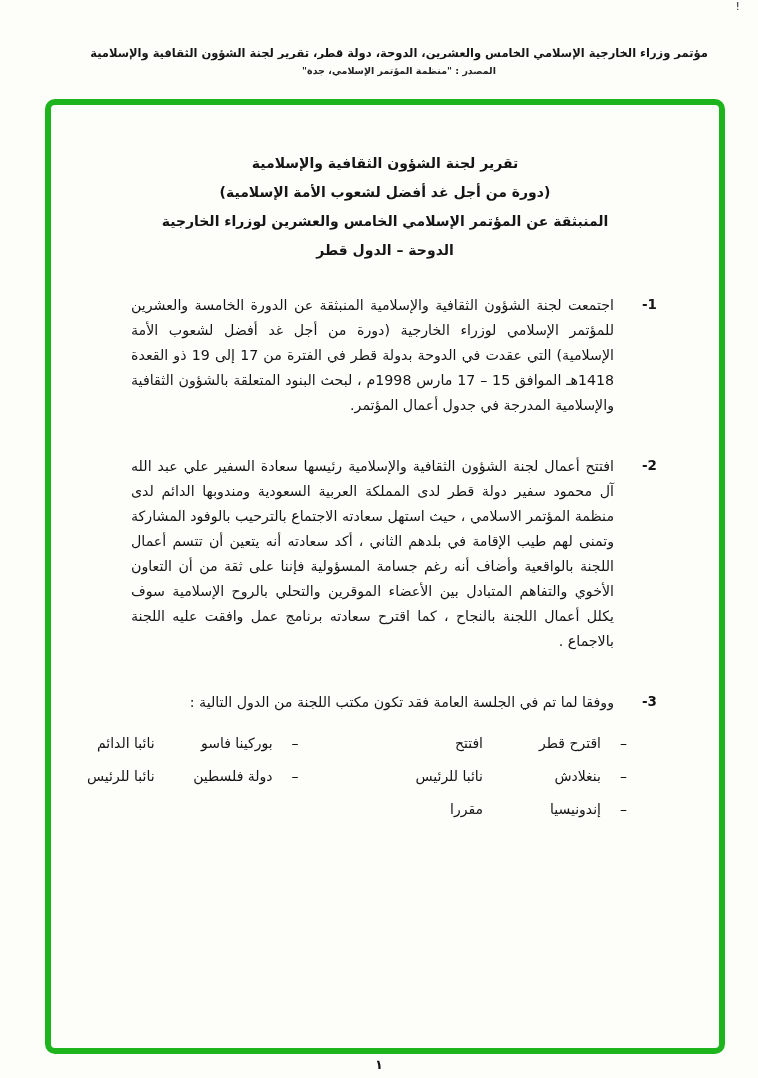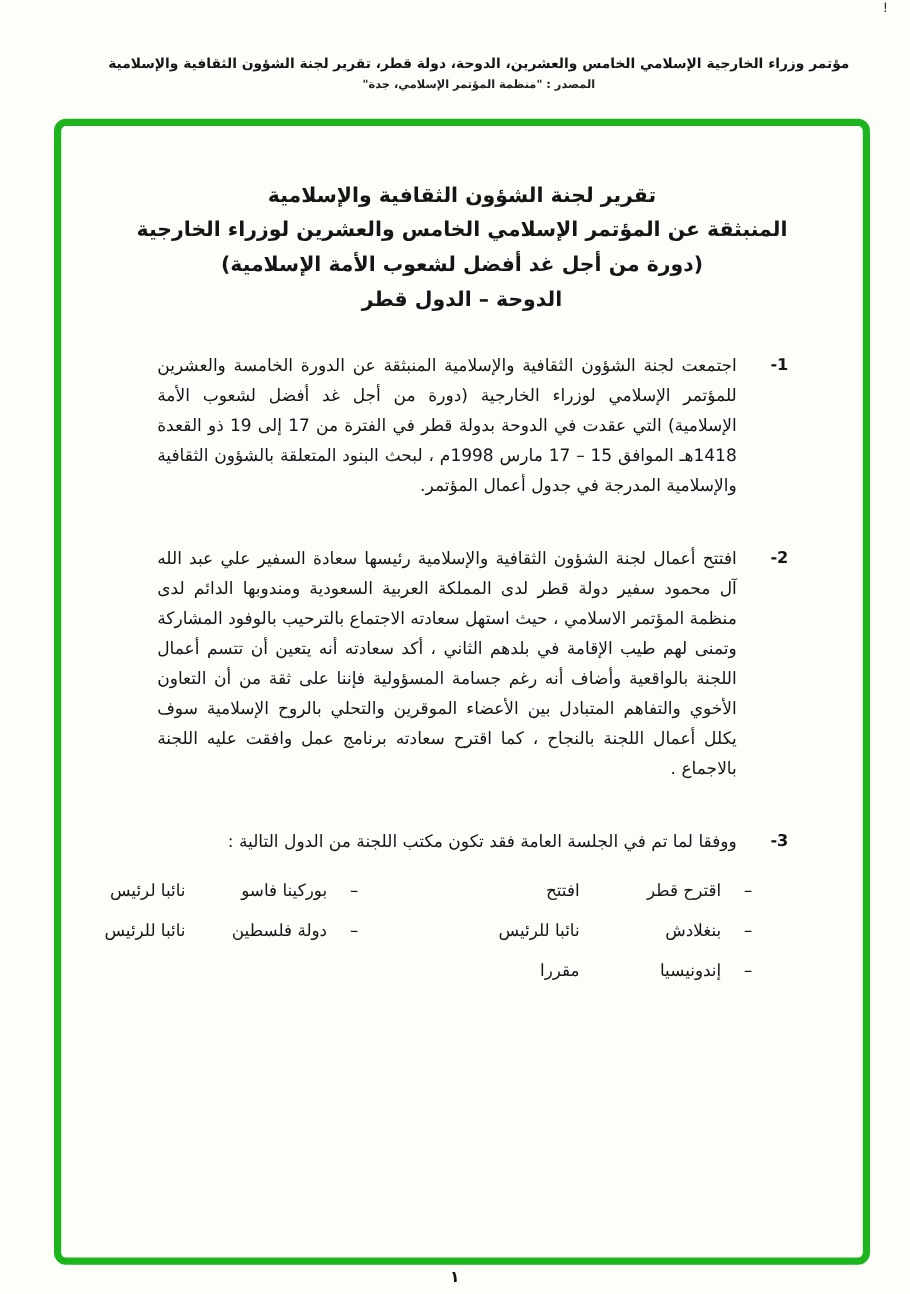--- a/index.html
+++ b/index.html
@@ -33,21 +33,21 @@
     background: transparent;
     overflow: hidden;
   }
 
   .title-block {
     padding-top: 44px;
     text-align: center;
     direction: rtl;
   }
   .title-line {
-    font-size: 17px;
+    font-size: 14px;
     font-weight: bold;
     line-height: 29px;
   }
 
   .content {
     direction: rtl;
     margin-top: 28px;
     padding: 0 62px 0 44px;
   }
   .para {
@@ -107,22 +107,22 @@
 
   <div class="header">
     <div class="header-line1">مؤتمر وزراء الخارجية الإسلامي الخامس والعشرين، الدوحة، دولة قطر، تقرير لجنة الشؤون الثقافية والإسلامية</div>
     <div class="header-line2">المصدر : "منظمة المؤتمر الإسلامي، جدة"</div>
   </div>
 
   <div class="frame" style="border-color: rgb(30, 180, 30);">
 
     <div class="title-block">
       <div class="title-line">تقرير لجنة الشؤون الثقافية والإسلامية</div>
+      <div class="title-line">(دورة من أجل غد أفضل لشعوب الأمة الإسلامية)</div>
       <div class="title-line">المنبثقة عن المؤتمر الإسلامي الخامس والعشرين لوزراء الخارجية</div>
-      <div class="title-line">(دورة من أجل غد أفضل لشعوب الأمة الإسلامية)</div>
       <div class="title-line">الدوحة – الدول قطر</div>
     </div>
 
     <div class="content">
 
       <div class="para">
         <div class="para-num">-1</div>
         <div class="para-text">اجتمعت لجنة الشؤون الثقافية والإسلامية المنبثقة عن الدورة الخامسة والعشرين للمؤتمر الإسلامي لوزراء الخارجية (دورة من أجل غد أفضل لشعوب الأمة الإسلامية) التي عقدت في الدوحة بدولة قطر في الفترة من 17 إلى 19 ذو القعدة 1418هـ الموافق 15 – 17 مارس 1998م ، لبحث البنود المتعلقة بالشؤون الثقافية والإسلامية المدرجة في جدول أعمال المؤتمر.</div>
       </div>
 
@@ -155,21 +155,21 @@
           <span class="c-dash">–</span>
           <span class="c-country">إندونيسيا</span>
           <span class="c-role">مقررا</span>
         </div>
       </div>
 
       <div class="c-group">
         <div class="c-row">
           <span class="c-dash">–</span>
           <span class="c-country">بوركينا فاسو</span>
-          <span class="c-role">نائبا لرئيس</span>
+          <span class="c-role">نائبا الدائم</span>
         </div>
         <div class="c-row">
           <span class="c-dash">–</span>
           <span class="c-country">دولة فلسطين</span>
           <span class="c-role">نائبا للرئيس</span>
         </div>
       </div>
 
     </div>
 

